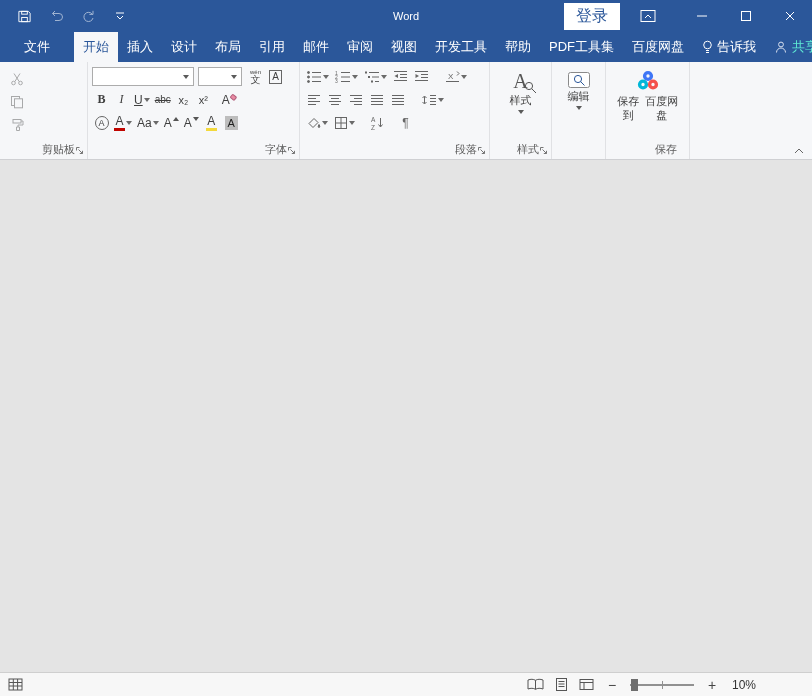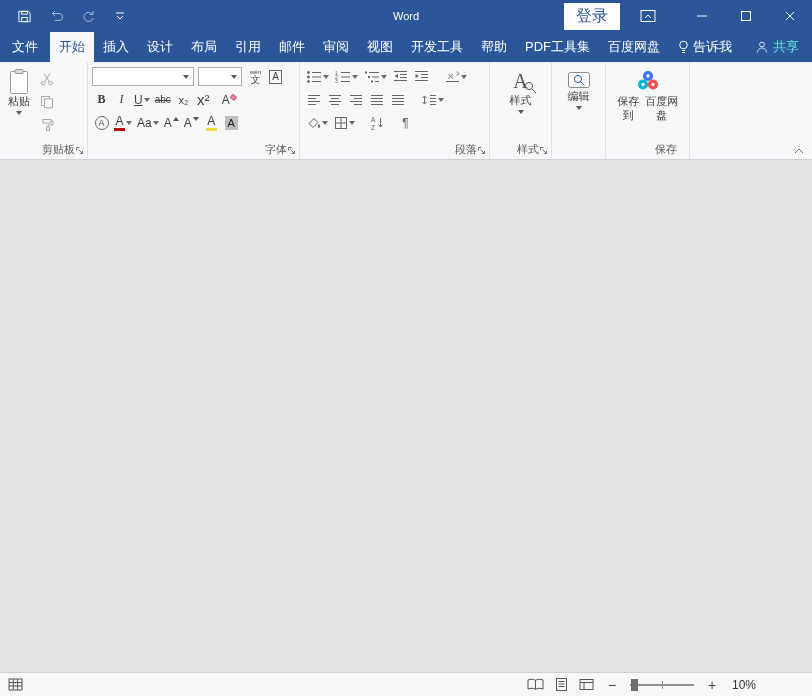--- a/index.html
+++ b/index.html
@@ -14,21 +14,21 @@
   .dim { opacity:.55; }
   .title { position:absolute; left:0; right:0; text-align:center; color:#fff; font-size:11px; pointer-events:none; }
   .tb-right { margin-left:auto; display:flex; align-items:center; height:100%; position:relative; z-index:2; }
   .signin { background:#fff; color:#2b579a; border:none; font-size:16px; padding:3px 12px; margin-right:18px; font-family:inherit; cursor:default; }
   .rdo { margin-right:22px; }
   .win-btn { width:44px; height:100%; display:inline-flex; align-items:center; justify-content:center; }
 
   
   .tabrow { height:30px; background:#2b579a; display:flex; align-items:stretch; flex:none; }
   .tab { display:flex; align-items:center; gap:4px; padding:0 9px; color:#fff; font-size:13px; white-space:nowrap; cursor:default; }
-  .tab.file { padding:0 12px; }
+  .tab.file { padding:0 24px; }
   .tab.active { background:#f6f7f9; color:#2b579a; }
   .tab.share { color:#5eead4; margin-right:4px; }
   .spacer { flex:1; }
 
   
   .ribbon { height:98px; background:#f6f7f9; border-bottom:1px solid #cfd0d3; display:flex; position:relative; flex:none; }
   .group { position:relative; display:flex; flex-direction:column; border-right:1px solid #e0e1e4; padding:3px 4px 0 4px; }
   .gc { flex:1; display:flex; }
   .group-label { height:18px; line-height:16px; font-size:11px; color:#5c5c5c; text-align:right; padding-right:8px; }
   .launcher { position:absolute; right:2px; bottom:3px; width:11px; height:11px; display:flex; align-items:center; justify-content:center; }
@@ -171,30 +171,20 @@
           </svg>
       </span>
       <span>共享</span>
     </div>
   </div>
 
   <div class="ribbon">
 
     <div class="group" style="width:88px;">
       <div class="gc">
-        <div class="bigbtn">
-          <span>
-            <svg width="22" height="27" viewBox="0 0 22 27">
-                <rect x="2.5" y="3.5" width="17" height="22" rx="1" fill="#fff" stroke="#9a9a9a"></rect>
-                <rect x="7" y="1.5" width="8" height="4" rx="1" fill="#dcdcdc" stroke="#9a9a9a"></rect>
-              </svg>
-          </span>
-          <span>粘贴</span>
-          <span class="caret"></span>
-        </div>
         <div class="mini-col">
           <span class="sbtn dim">
             <svg width="14" height="14" viewBox="0 0 14 14" fill="none" stroke="#6a6a6a">
                 <circle cx="3.5" cy="11" r="1.8"></circle>
                 <circle cx="10.5" cy="11" r="1.8"></circle>
                 <path d="M4.8 9.6 L10 1.5 M9.2 9.6 L4 1.5"></path>
               </svg>
           </span>
           <span class="sbtn dim">
             <svg width="14" height="14" viewBox="0 0 14 14" fill="none" stroke="#6a6a6a">
@@ -241,21 +231,21 @@
         </div>
         <div class="frow">
           <span class="sbtn boldc">B</span>
           <span class="sbtn italc">I</span>
           <span class="sbtn">
             <span class="undc">U</span>
             <span class="caret sm"></span>
           </span>
           <span class="sbtn strikec" style="font-size:10px;">abc</span>
           <span class="sbtn" style="font-size:11px;">x₂</span>
-          <span class="sbtn" style="font-size:15px;">x²</span>
+          <span class="sbtn" style="font-size:11px;">x²</span>
           <span class="sbtn" style="margin-left:6px;">
             <span>A</span>
             <svg width="8" height="12" viewBox="0 0 8 12">
                 <rect x="1" y="1" width="5" height="4" rx="1" transform="rotate(40 3 3)" fill="#e98aa2" stroke="#b2607c"></rect>
               </svg>
           </span>
         </div>
         <div class="frow">
           <span class="sbtn">
             <span class="circleA">A</span>

